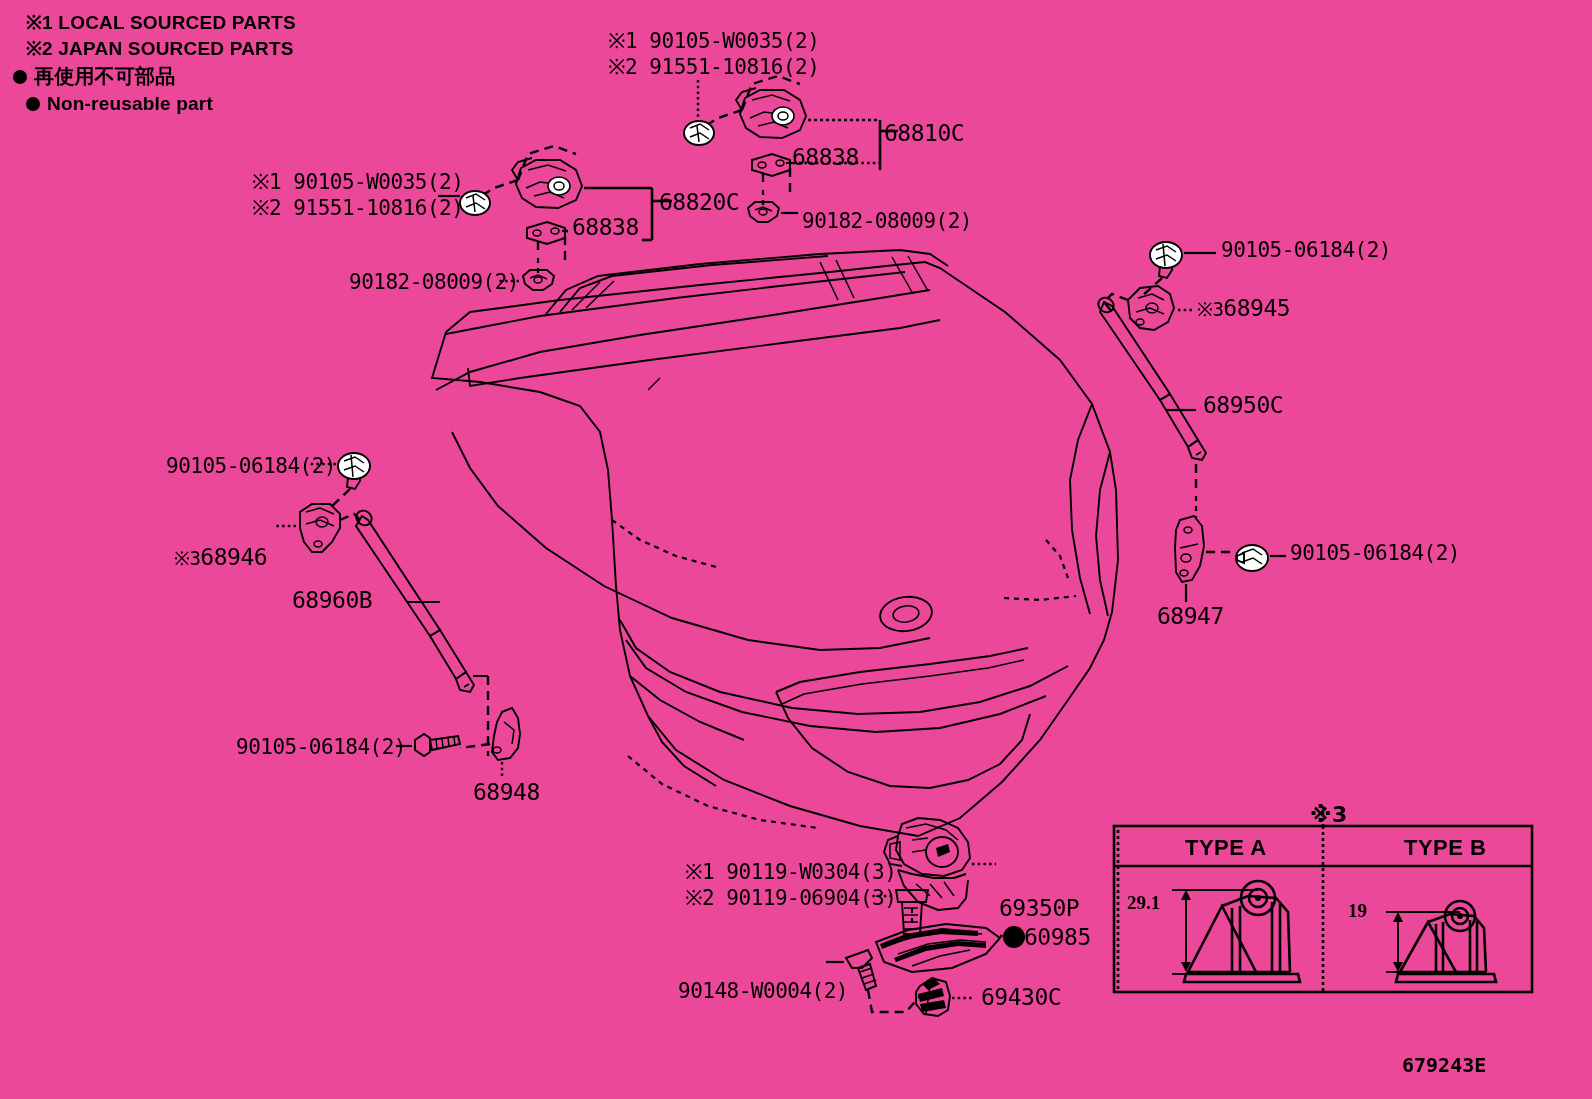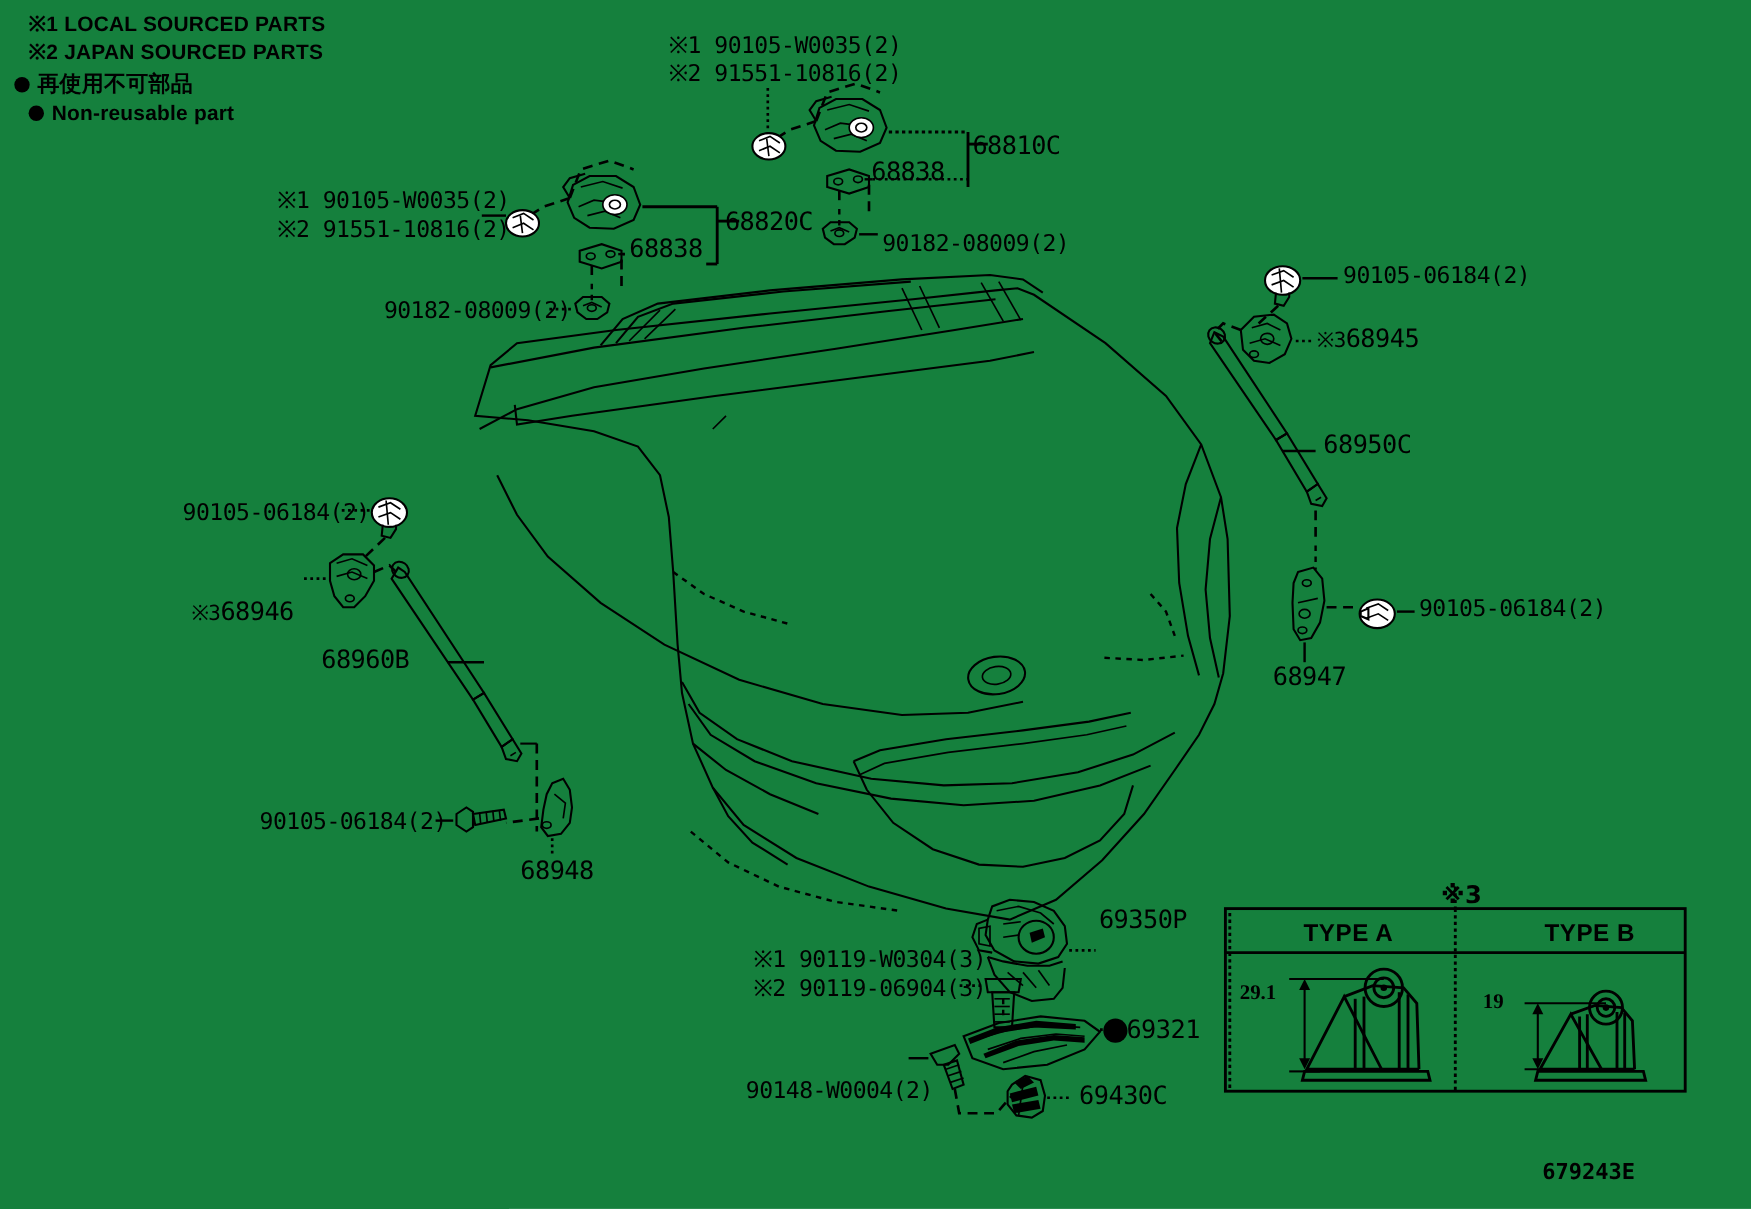--- a/index.html
+++ b/index.html
@@ -8,21 +8,21 @@
     background: #ffffff;
   }
   body {
     font-family: "Liberation Sans", sans-serif;
     color: #000000;
   }
   #page {
     position: relative;
     width: 1592px;
     height: 1099px;
-    background: #15803d;
+    background: #ec4899;
     overflow: hidden;
   }
   
   .lbl {
     position: absolute;
     white-space: nowrap;
     color: #000;
     font-family: "DejaVu Sans Mono", "Liberation Mono", monospace;
     font-weight: normal;
     letter-spacing: -0.5px;
@@ -138,24 +138,24 @@
   <div class="lbl partno-big" style="left:1203px; top:394px;">68950C</div>
   <div class="lbl partno" style="left:1290px; top:543px;">90105-06184(2)</div>
   <div class="lbl partno-big" style="left:1157px; top:605px;">68947</div>
 
   <div class="lbl partno" style="left:166px; top:456px;">90105-06184(2)</div>
   <div class="lbl partno-big" style="left:174px; top:518px;margin-top:28px;"><span style="font-size:19px">※3</span><span>68946</span></div>
   <div class="lbl partno-big" style="left:292px; top:589px;">68960B</div>
   <div class="lbl partno" style="left:236px; top:737px;">90105-06184(2)</div>
   <div class="lbl partno-big" style="left:473px; top:781px;">68948</div>
 
-  <div class="lbl partno-big" style="left:999px; top:826px;">69350P</div>
+  <div class="lbl partno-big" style="left:999px; top:897px;">69350P</div>
   <div class="lbl partno" style="left:685px; top:862px;text-align:center;">※1 90119-W0304(3)</div>
   <div class="lbl partno" style="left:685px; top:888px;">※2 90119-06904(3)</div>
-  <div class="lbl partno-big" style="left:1024px; top:926px;">69321</div>
+  <div class="lbl partno-big" style="left:1024px; top:926px;">60985</div>
   <div class="lbl partno" style="left:678px; top:957px;margin-top:24px;">90148-W0004(2)</div>
   <div class="lbl partno-big" style="left:981px; top:986px;">69430C</div>
 
   <div class="type-lbl" style="left:1310px; top:802px; font-family:'DejaVu Sans',sans-serif;">※3</div>
   <div class="type-lbl" style="left:1185px; top:835px;">TYPE A</div>
   <div class="type-lbl" style="left:1404px; top:835px;">TYPE B</div>
   <div class="dim-lbl" style="left:1127px; top:892px;">29.1</div>
   <div class="dim-lbl" style="left:1348px; top:900px;">19</div>
 
   <div class="drawno" style="left:1402px; top:1053px;">679243E</div>

